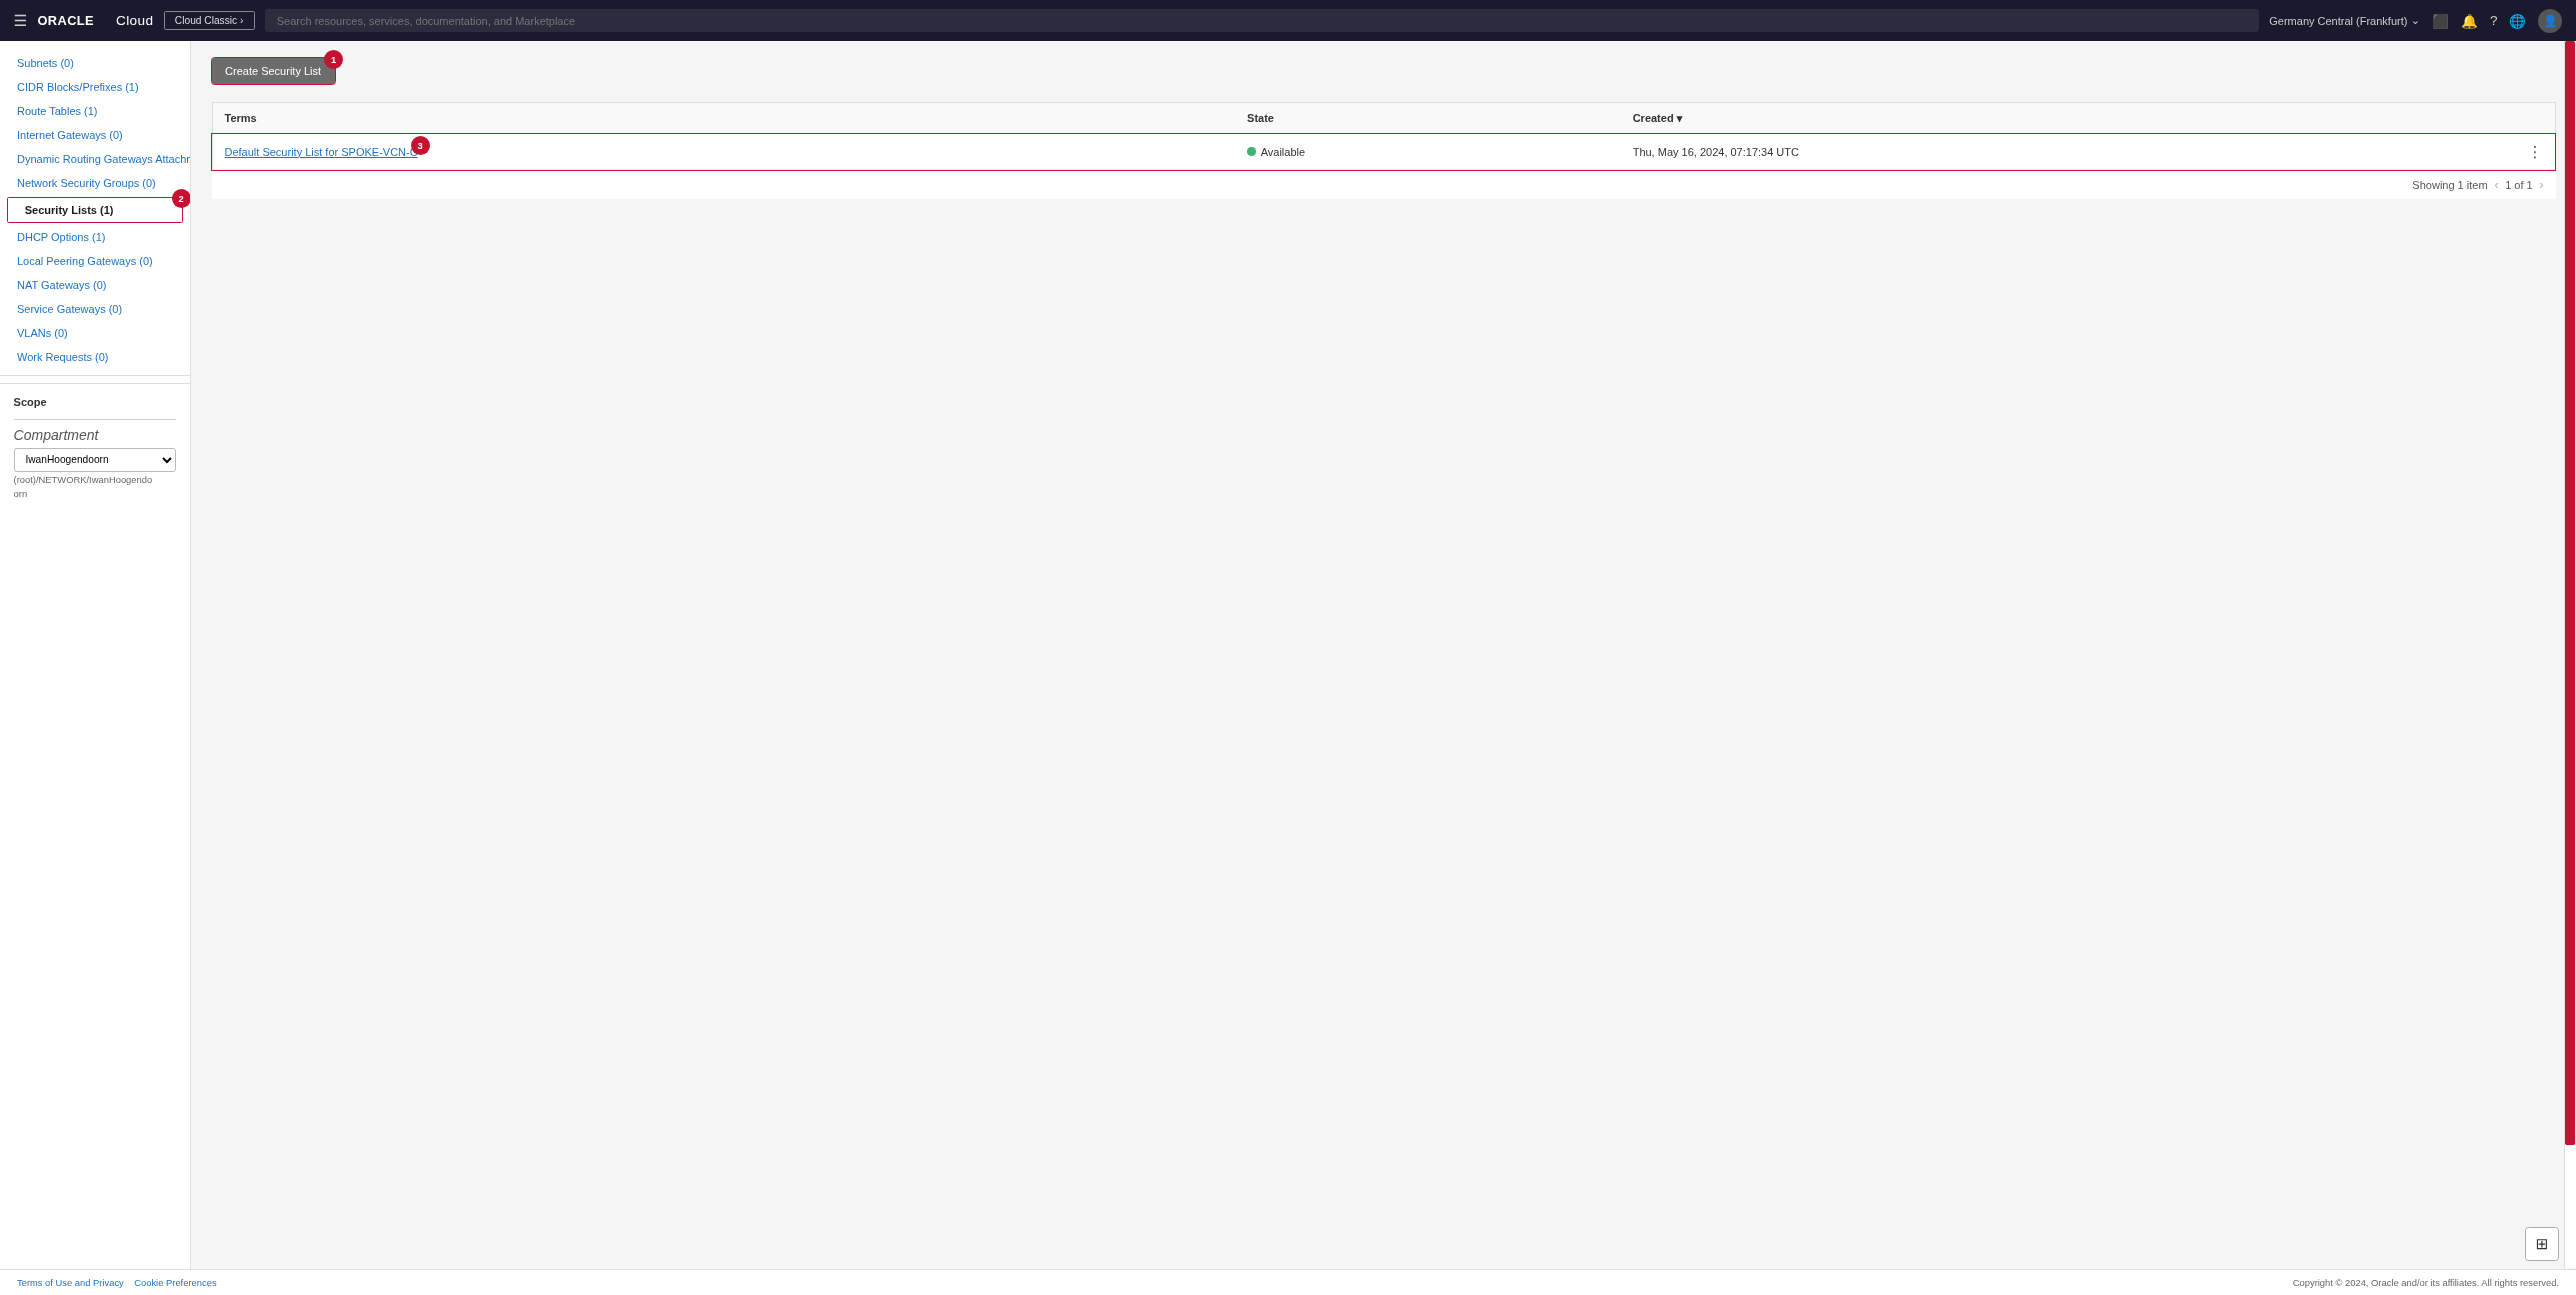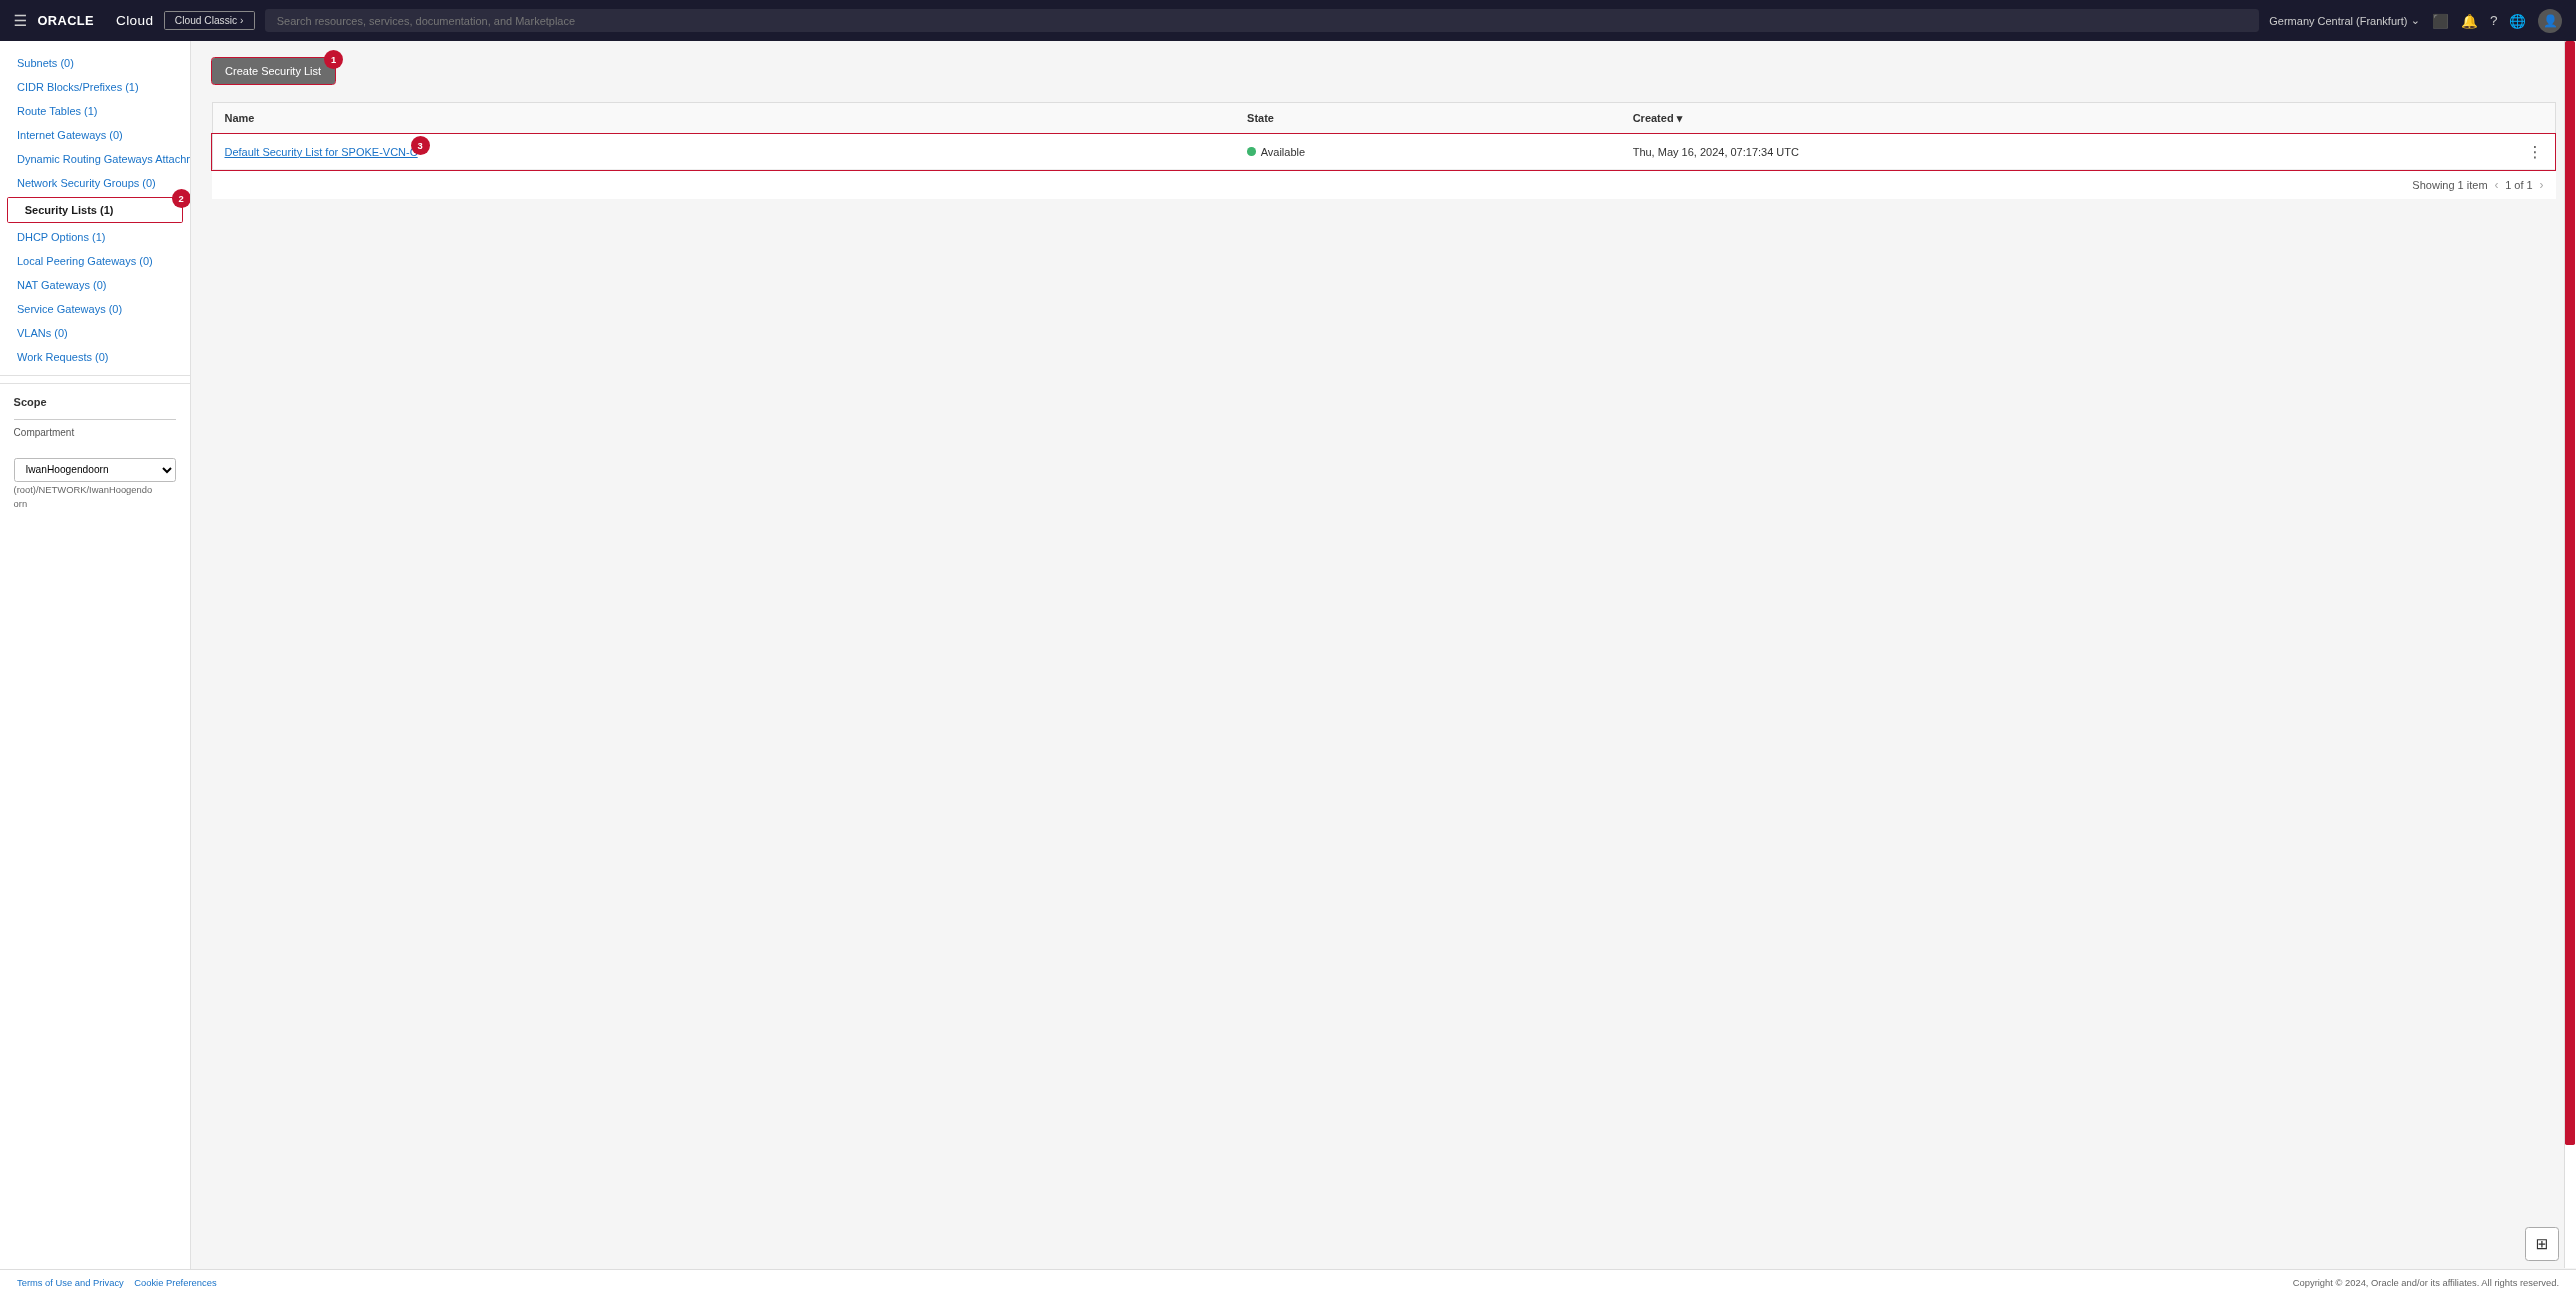--- a/index.html
+++ b/index.html
@@ -78,21 +78,21 @@
     }
     .sidebar-divider { border: none; border-top: 0.9px solid #e0e0e0; margin: 6.8px 0; }
 
     
     .scope-section {
       padding: 12px 13.6px;
       border-top: 0.9px solid #e0e0e0;
       margin-top: 6.8px;
     }
     .scope-title { font-weight: 600; font-size: 11px; color: #333; margin-bottom: 11px; }
-    .scope-label { font-size: 10px; color: #555; margin-bottom: 20px; }
+    .scope-label { font-size: 14px; color: #555; margin-bottom: 5px; font-style: italic; }
     .scope-select {
       width: 100%;
       padding: 4.3px 6.8px;
       border: 0.9px solid #bbb;
       border-radius: 2.6px;
       font-size: 10.2px;
       background: #fff;
       cursor: pointer;
       appearance: auto;
     }
@@ -307,21 +307,21 @@
         <button class="btn-primary highlight-box">Create Security List</button>
         <span class="badge" style="right:-8.5px; top:-8.5px;">1</span>
       </div>
 
       
       <div style="position:relative;">
         <table class="data-table">
           <thead>
             <tr>
               <th>
-                <span>Name</span>
+                <span>Terms</span>
               </th>
               <th>
                 <span>State</span>
               </th>
               <th class="sortable">
                 <span>Created</span>
                 <span>▾</span>
               </th>
               <th style="width:34px;"></th>
             </tr>

